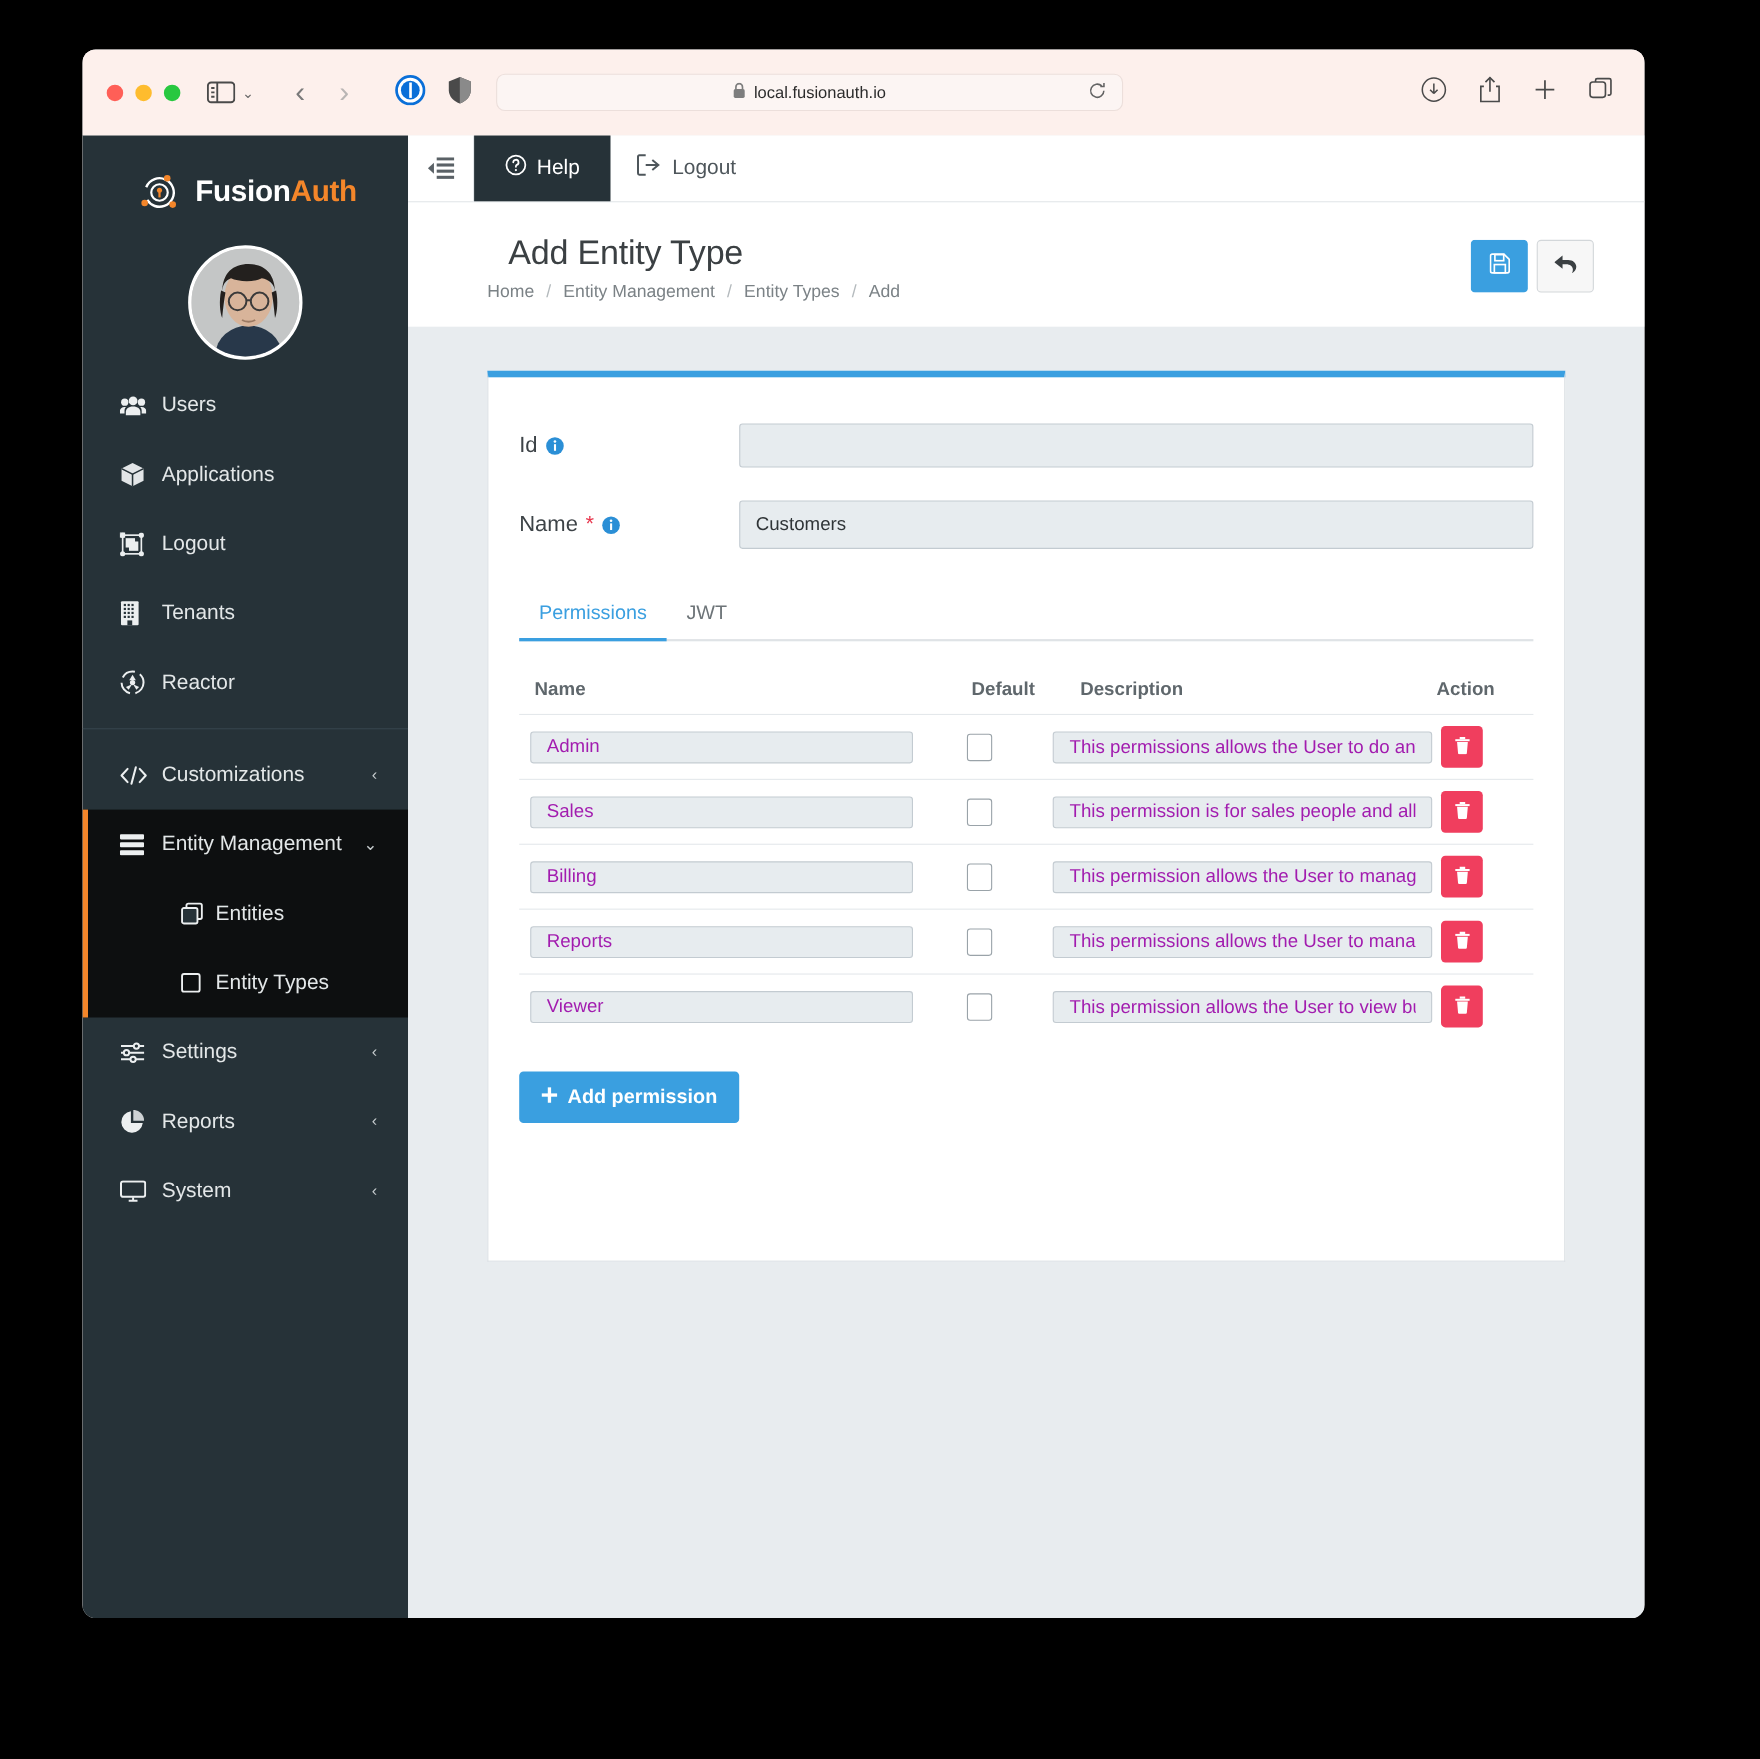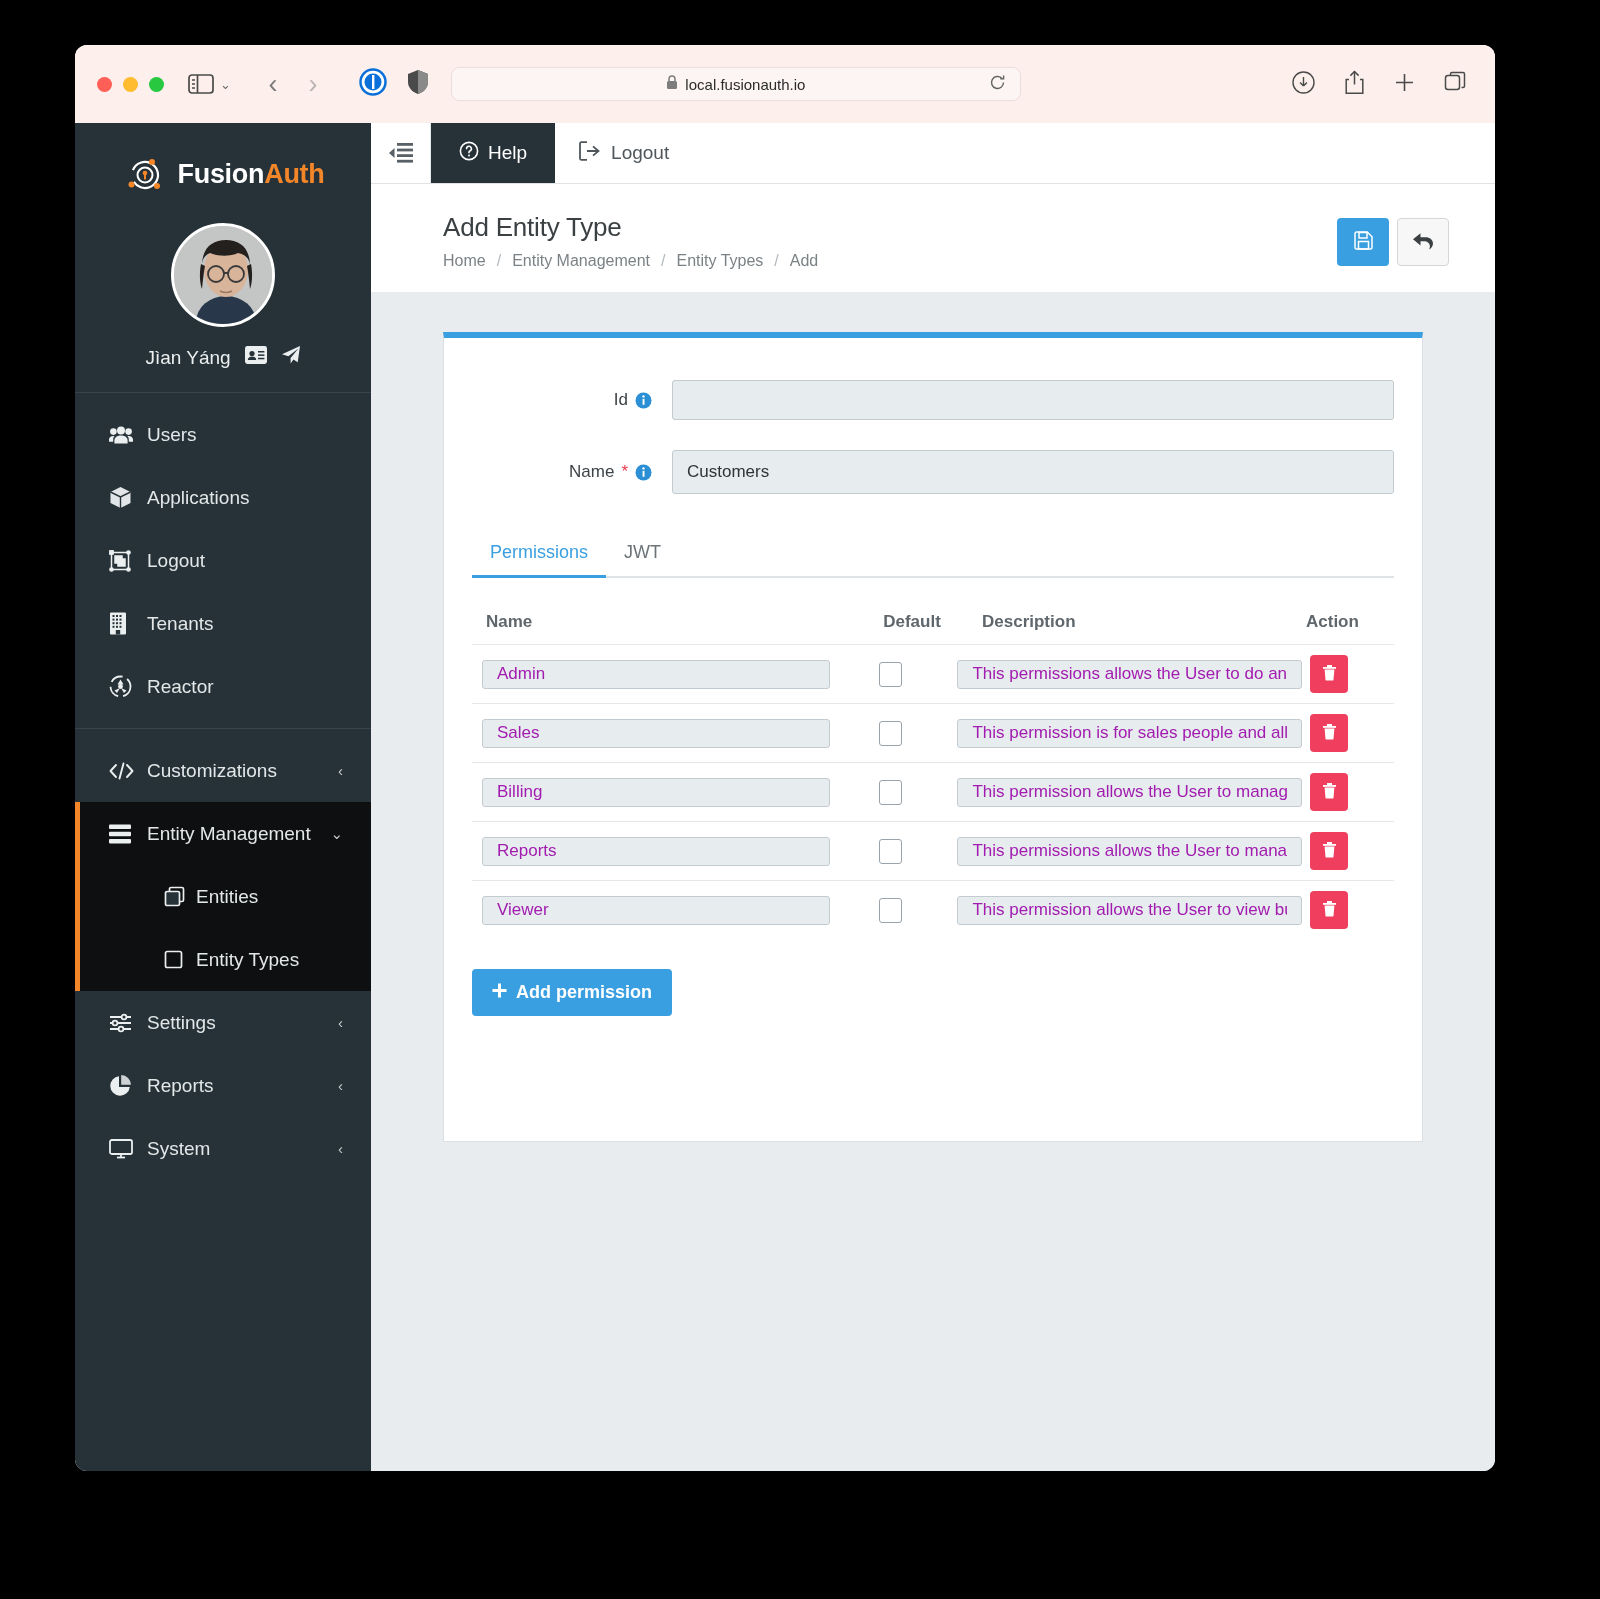--- a/index.html
+++ b/index.html
@@ -143,21 +143,21 @@
     background:#263238; color:#fff;
     display:flex; align-items:center; gap: 9px;
     padding: 0 28px; font-size: 19px; cursor:default;
   }
   .logout-btn {
     color:#4e565b; display:flex; align-items:center; gap: 10px;
     padding: 0 28px 0 24px; font-size: 19px; cursor:default;
   }
 
   #page-header { background:#fff; padding: 28px 46px 22px 72px; display:flex; align-items:flex-start; }
-  #page-title { font-size: 26px; color:#3b4043; font-weight: 400; letter-spacing: -0.2px; }
+  #page-title { font-size: 31px; color:#3b4043; font-weight: 400; letter-spacing: -0.2px; margin-left: 19px; }
   #breadcrumb { margin-top: 9px; font-size: 16px; color:#8b9296; display:flex; gap:11px; }
   #breadcrumb .crumb { color:#7b8286; }
   #breadcrumb .sep { color:#b4babd; }
   .header-actions { margin-left:auto; display:flex; gap: 8px; padding-top: 6px; }
   .hbtn {
     width: 52px; height: 48px; border-radius: 4px;
     display:flex; align-items:center; justify-content:center;
     border:1px solid transparent; cursor:default;
   }
   .hbtn.primary { background:#3a9fe0; color:#fff; }
@@ -169,21 +169,21 @@
     background:#fff;
     border: 1px solid #dbe0e4;
     border-top: 6px solid #3a9fe0;
     min-height: 810px;
   }
 
   .form-row { display:flex; align-items:center; padding: 0 28px; margin-top: 30px; }
   .form-row.first { margin-top: 42px; }
   .form-label {
     width: 200px; text-align:right; padding-right: 20px;
-    font-size: 17px; color:#3d4347; display:flex; justify-content:flex-end; align-items:center; gap:7px;
+    font-size: 20px; color:#3d4347; display:flex; align-items:center; gap:7px;
   }
   .req { color:#e8384f; }
   .info-i { display:inline-flex; }
   .form-input {
     flex:1; height: 40px;
     background:#e7ecef;
     border:1px solid #c3cbd1;
     border-radius: 3px;
     padding: 0 14px;
     font-size: 17px; color:#2f3437;
@@ -367,38 +367,20 @@
             <path d="M27 38c-2 10-1 20 1 25 1-10 2-18 3-23z" fill="#23201e"></path>
             <path d="M77 38c2 10 1 20-1 25-1-10-2-18-3-23z" fill="#23201e"></path>
             <circle cx="42" cy="48" r="8" fill="none" stroke="#3a3a3a" stroke-width="1.8"></circle>
             <circle cx="62" cy="48" r="8" fill="none" stroke="#3a3a3a" stroke-width="1.8"></circle>
             <line x1="50" y1="47" x2="54" y2="47" stroke="#3a3a3a" stroke-width="1.8"></line>
             <path d="M46 65c3 2 9 2 12 0" fill="none" stroke="#9c7a63" stroke-width="1.6"></path>
           </svg>
         </div>
       </div>
 
-      <div id="user-row">
-        <span>Jìan Yáng</span>
-        <span>
-          <svg width="22" height="18" viewBox="0 0 22 18" fill="#eceff0">
-            <rect x="0" y="0" width="22" height="18" rx="2.4"></rect>
-            <circle cx="7" cy="7.5" r="2.6" fill="#263238"></circle>
-            <path d="M2.8 14c0-2.4 1.9-3.6 4.2-3.6S11.2 11.6 11.2 14z" fill="#263238"></path>
-            <rect x="13" y="5" width="6.4" height="1.5" fill="#263238"></rect>
-            <rect x="13" y="8.4" width="6.4" height="1.5" fill="#263238"></rect>
-            <rect x="13" y="11.8" width="6.4" height="1.5" fill="#263238"></rect>
-          </svg>
-        </span>
-        <span>
-          <svg width="20" height="20" viewBox="0 0 20 20" fill="#eceff0">
-              <path d="M19 1 1 9.2l6.4 2.1L17.4 3.4 9.6 13v5.4l2.8-4 4.3 2.9z"></path>
-            </svg>
-        </span>
-      </div>
 
       <div class="nav-list">
         <div class="nav-item">
           <span class="ico">
             <svg width="24" height="20" viewBox="0 0 24 20" fill="#eceff0">
                 <circle cx="12" cy="5.5" r="4"></circle>
                 <circle cx="4.4" cy="6.6" r="3.3"></circle>
                 <circle cx="19.6" cy="6.6" r="3.3"></circle>
                 <path d="M12 10.6c-4.3 0-6.6 2.2-6.6 5v3h13.2v-3c0-2.8-2.3-5-6.6-5z"></path>
                 <path d="M4.4 11c-2.7 0-4.4 1.6-4.4 3.6v2.2h4.2v-2.3c0-1.4.5-2.6 1.4-3.4z"></path>

